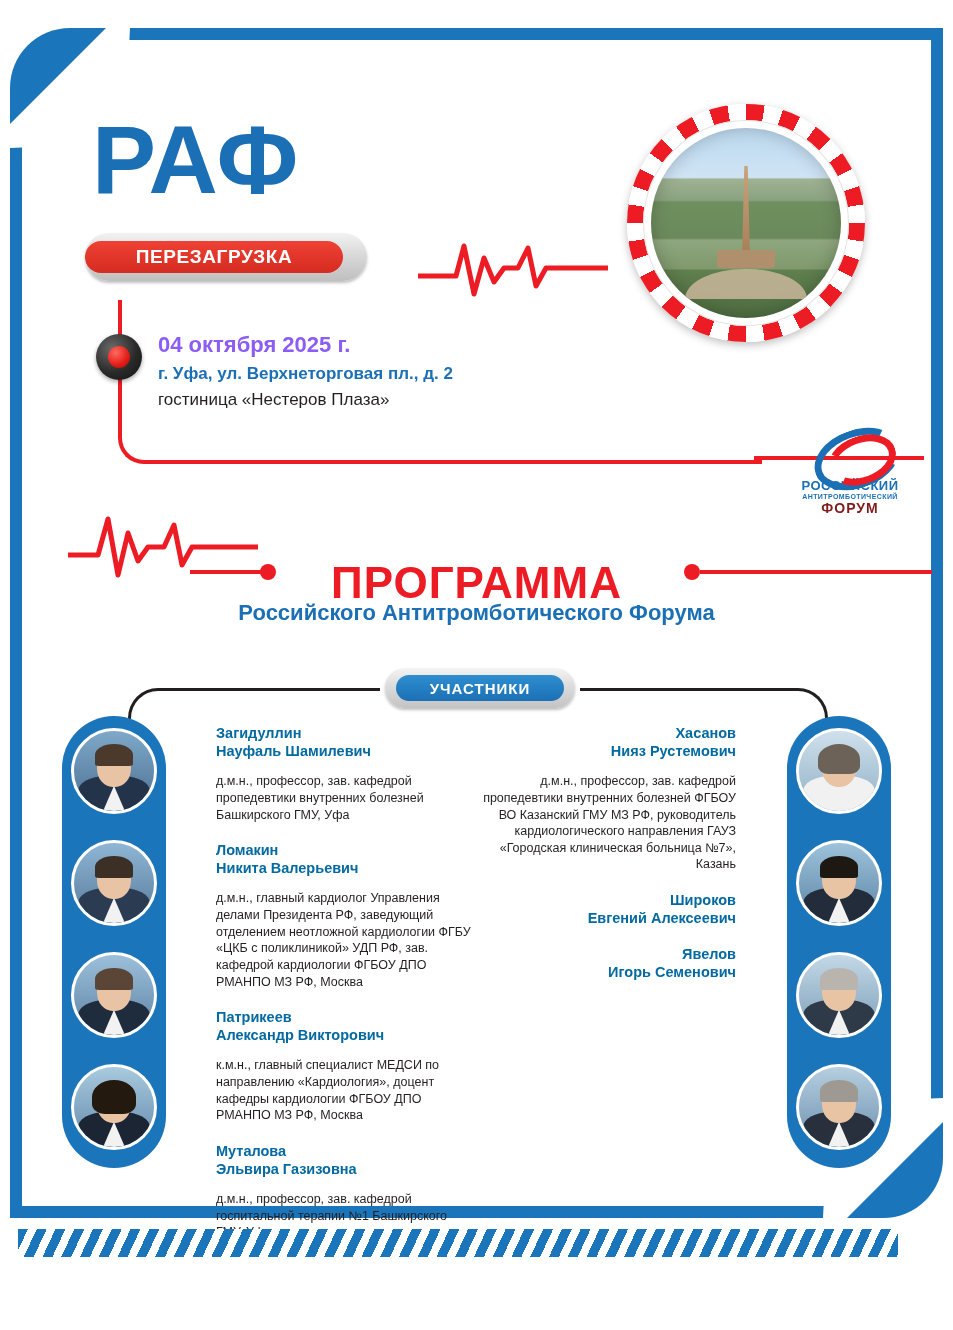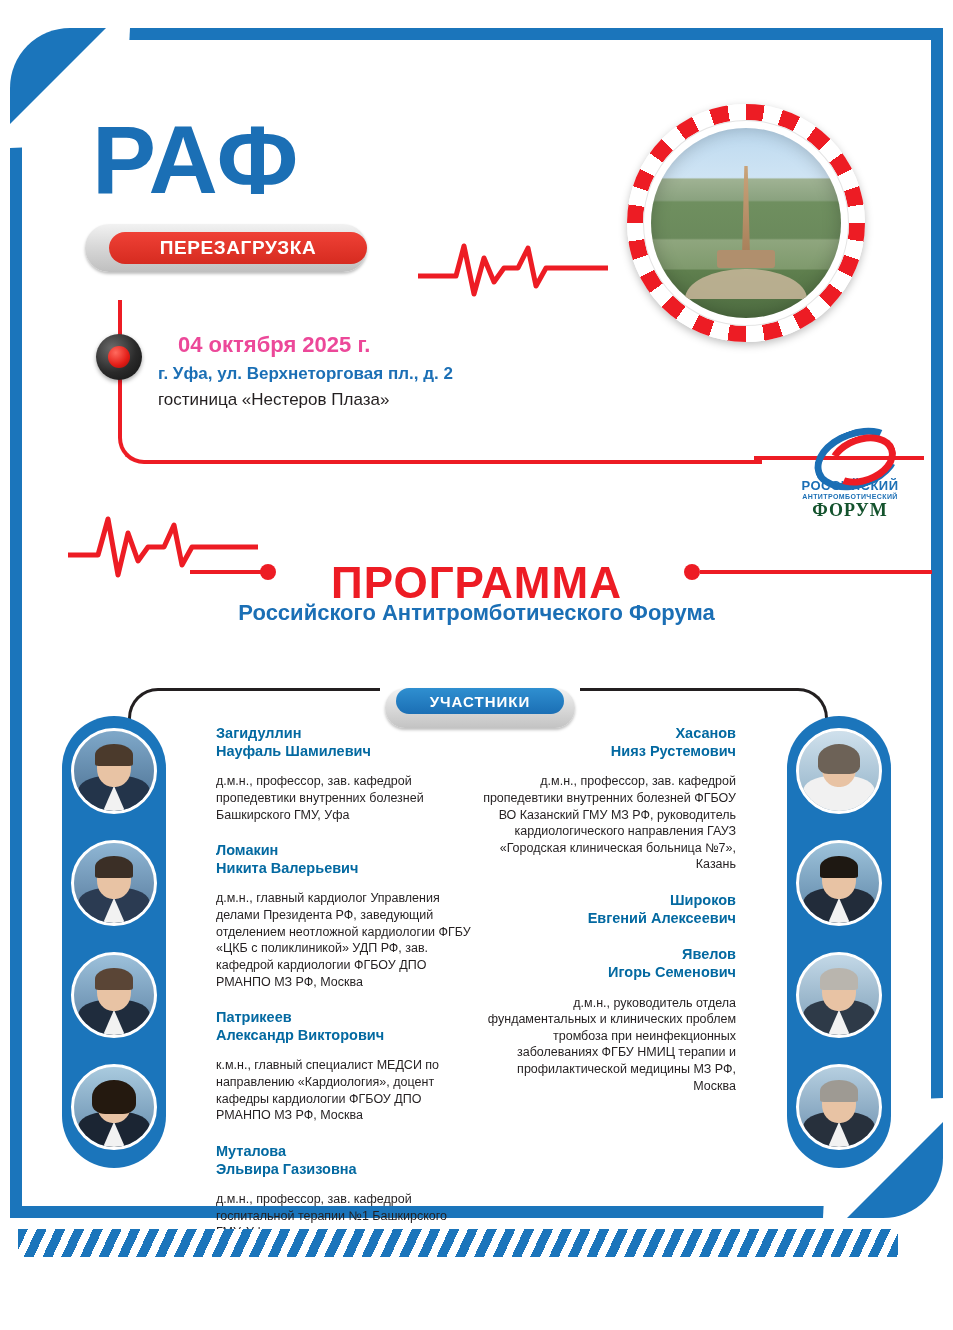--- a/index.html
+++ b/index.html
@@ -97,29 +97,29 @@
     top: 112px;
     font-size: 96px;
     font-weight: bold;
     color: #1b6fb5;
     letter-spacing: 1px;
     line-height: 1;
   }
   .reload-pill {
     position: absolute;
     left: 85px;
-    top: 224px;
+    top: 233px;
     width: 282px;
     height: 48px;
     border-radius: 24px;
     background: linear-gradient(180deg,#f2f2f2 0%, #d9d9d9 45%, #bfbfbf 100%);
     box-shadow: 0 2px 3px rgba(0,0,0,.25);
     display: flex;
     align-items: center;
-    justify-content: flex-end;
+    justify-content: flex-start;
   }
   .reload-inner {
     width: 258px;
     height: 32px;
     border-radius: 16px;
     background: linear-gradient(180deg,#ef4136 0%, #d62b20 100%);
     color: #ffffff;
     font-weight: bold;
     font-size: 19px;
     letter-spacing: .6px;
@@ -163,21 +163,21 @@
     display: flex; align-items: center; justify-content: center;
   }
   .red-dot::after {
     content: "";
     width: 22px; height: 22px; border-radius: 50%;
     background: radial-gradient(circle at 35% 30%, #ff6a5e 0%, #e21c16 60%, #9b0d08 100%);
   }
 
   .event-info { position: absolute; left: 158px; top: 332px; }
   .event-date {
-    font-size: 22px; font-weight: bold; color: #ec4899; margin-bottom: 6px; margin-left: 20px;
+    font-size: 22px; font-weight: bold; color: #8b5cf6; margin-bottom: 6px;
   }
   .event-addr {
     font-size: 17px; font-weight: bold; color: #1b6fb5; margin-bottom: 6px;
   }
   .event-venue { font-size: 17px; color: #231f20; }
 
   
   .medallion {
     position: absolute;
     left: 627px;
@@ -264,21 +264,21 @@
   }
   .brand .mark .red {
     position: absolute; left: 14px; top: 6px; width: 56px; height: 34px;
     border: 7px solid #ed1c24;
     border-radius: 50%;
     transform: rotate(-20deg);
     border-left-color: transparent;
   }
   .brand .l1 { font-size: 13px; font-weight: bold; color: #1b6fb5; letter-spacing: .5px; }
   .brand .l2 { font-size: 7px; font-weight: bold; color: #1b6fb5; letter-spacing: .4px; }
-  .brand .l3 { font-size: 18px; font-weight: bold; color: #14532d; letter-spacing: 1px; font-family: Liberation Serif, serif; }
+  .brand .l3 { font-size: 14px; font-weight: bold; color: #7f1d1d; letter-spacing: 1px; }
 
   
   .program-line-left {
     position: absolute; left: 190px; top: 570px; width: 72px; height: 4px; background: #ed1c24;
   }
   .program-line-left::after {
     content: ""; position: absolute; right: -14px; top: -6px;
     width: 16px; height: 16px; border-radius: 50%; background: #ed1c24;
   }
   .program-line-right {
@@ -303,27 +303,27 @@
     text-align: center;
     font-size: 22px;
     font-weight: bold;
     color: #1b6fb5;
   }
 
   
   .participants-pill {
     position: absolute;
     left: 385px;
-    top: 688px;
+    top: 668px;
     width: 190px;
     height: 40px;
     border-radius: 20px;
     background: linear-gradient(180deg,#f4f4f4 0%, #dcdcdc 45%, #c3c3c3 100%);
     box-shadow: 0 2px 3px rgba(0,0,0,.25);
-    display: flex; align-items: flex-start; justify-content: center;
+    display: flex; align-items: center; justify-content: center;
   }
   .participants-inner {
     width: 168px; height: 26px; border-radius: 13px;
     background: linear-gradient(180deg,#2f8fd0 0%, #1b6fb5 100%);
     color: #fff; font-weight: bold; font-size: 15px; letter-spacing: 1px;
     display: flex; align-items: center; justify-content: center;
   }
   .pill-bracket {
     position: absolute;
     left: 128px; top: 688px;
@@ -549,19 +549,18 @@
       <div class="sp-name">Нияз Рустемович</div>
       <div class="sp-desc">д.м.н., профессор, зав. кафедрой пропедевтики внутренних болезней ФГБОУ ВО Казанский ГМУ МЗ РФ, руководитель кардиологического направления ГАУЗ «Городская клиническая больница №7», Казань</div>
     </div>
     <div class="speaker">
       <div class="sp-name">Широков</div>
       <div class="sp-name">Евгений Алексеевич</div>
     </div>
     <div class="speaker">
       <div class="sp-name">Явелов</div>
       <div class="sp-name">Игорь Семенович</div>
-      <div class="sp-desc">д.м.н., руководитель отдела фундаментальных и клинических проблем тромбоза при неинфекционных заболеваниях ФГБУ НМИЦ терапии и профилактической медицины МЗ РФ, Москва</div>
     </div>
   </div>
 
   <div class="hatch"></div>
 
 </div>
 
 </body></html>

